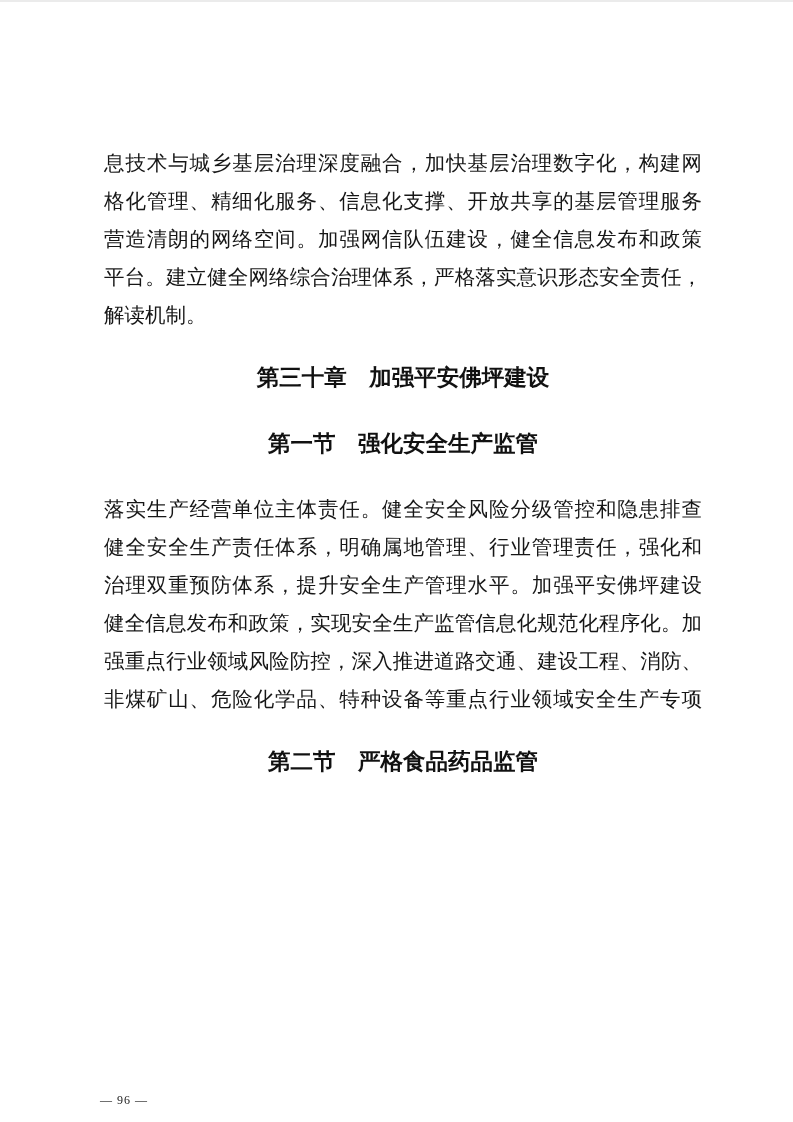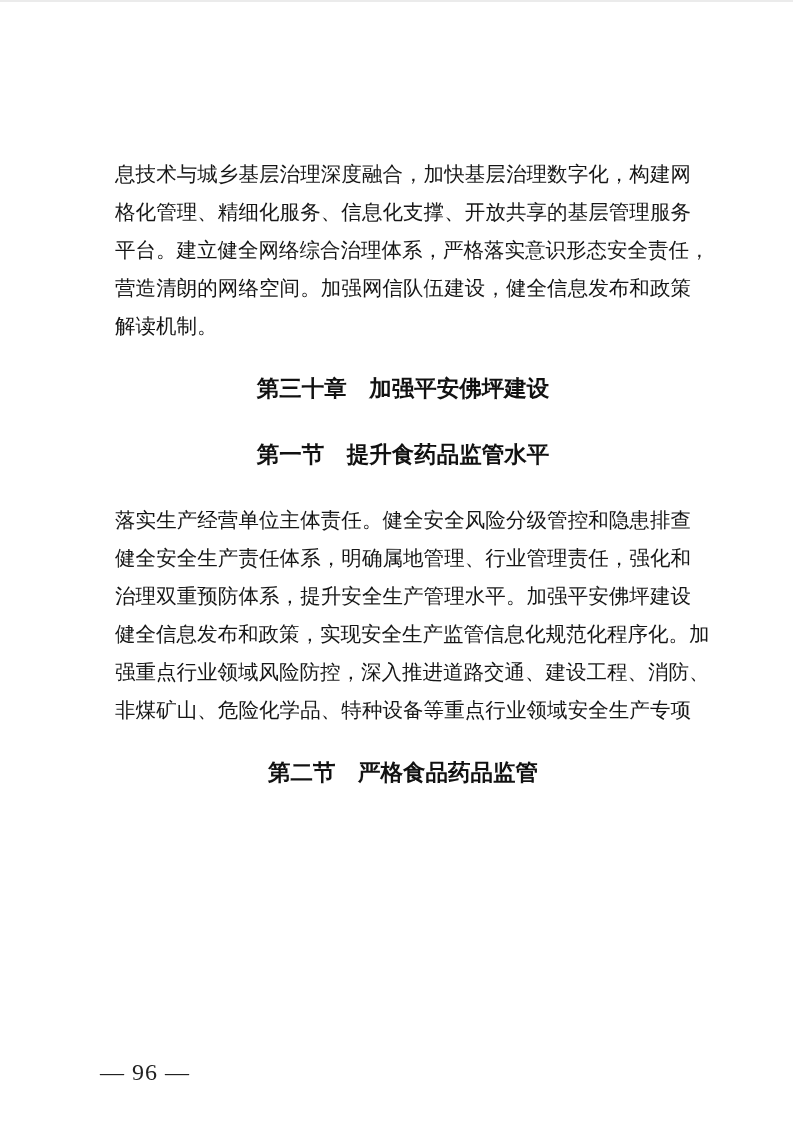--- a/index.html
+++ b/index.html
@@ -21,21 +21,21 @@
     top: 0; left: 0; right: 0;
     height: 2px;
     background: #ebebeb;
   }
   .content {
     position: absolute;
     left: 100px;
     top: 140px;
     width: 606px;
   }
-  .para { margin: 15px; }
+  .para { margin: 4px; }
   .ln {
     font-size: 20.5px;
     line-height: 38px;
     height: 38px;
     white-space: nowrap;
     text-align: justify;
     text-align-last: justify;
   }
   .ln-last {
     text-align: center;
@@ -47,47 +47,47 @@
     font-weight: 700;
     font-size: 22.5px;
     line-height: 40px;
     text-align: center;
     margin: 24px 0 26px 0;
     color: #111111;
   }
   .page-number {
     position: absolute;
     left: 100px;
-    top: 1060px;
-    font-size: 24px;
+    top: 1088px;
+    font-size: 12px;
     line-height: 24px;
     letter-spacing: 1px;
     color: #222222;
   }
 </style>
 </head>
 <body>
 
 <div class="page">
   <div class="top-edge"></div>
 
   <div class="content">
 
     <div class="para">
       <div class="ln">息技术与城乡基层治理深度融合，加快基层治理数字化，构建网</div>
       <div class="ln">格化管理、精细化服务、信息化支撑、开放共享的基层管理服务</div>
+      <div class="ln">营造清朗的网络空间。加强网信队伍建设，健全信息发布和政策</div>
       <div class="ln">平台。建立健全网络综合治理体系，严格落实意识形态安全责任，</div>
-      <div class="ln">营造清朗的网络空间。加强网信队伍建设，健全信息发布和政策</div>
       <div class="ln ln-last">解读机制。</div>
     </div>
 
     <div class="heading">第三十章　加强平安佛坪建设</div>
 
 
-    <div class="heading">第一节　提升食药品监管水平</div>
+    <div class="heading">第一节　强化安全生产监管</div>
 
     <div class="para">
       <div class="ln">落实生产经营单位主体责任。健全安全风险分级管控和隐患排查</div>
       <div class="ln">健全安全生产责任体系，明确属地管理、行业管理责任，强化和</div>
       <div class="ln">治理双重预防体系，提升安全生产管理水平。加强平安佛坪建设</div>
       <div class="ln">健全信息发布和政策，实现安全生产监管信息化规范化程序化。加</div>
       <div class="ln">强重点行业领域风险防控，深入推进道路交通、建设工程、消防、</div>
       <div class="ln">非煤矿山、危险化学品、特种设备等重点行业领域安全生产专项</div>
     </div>
 

